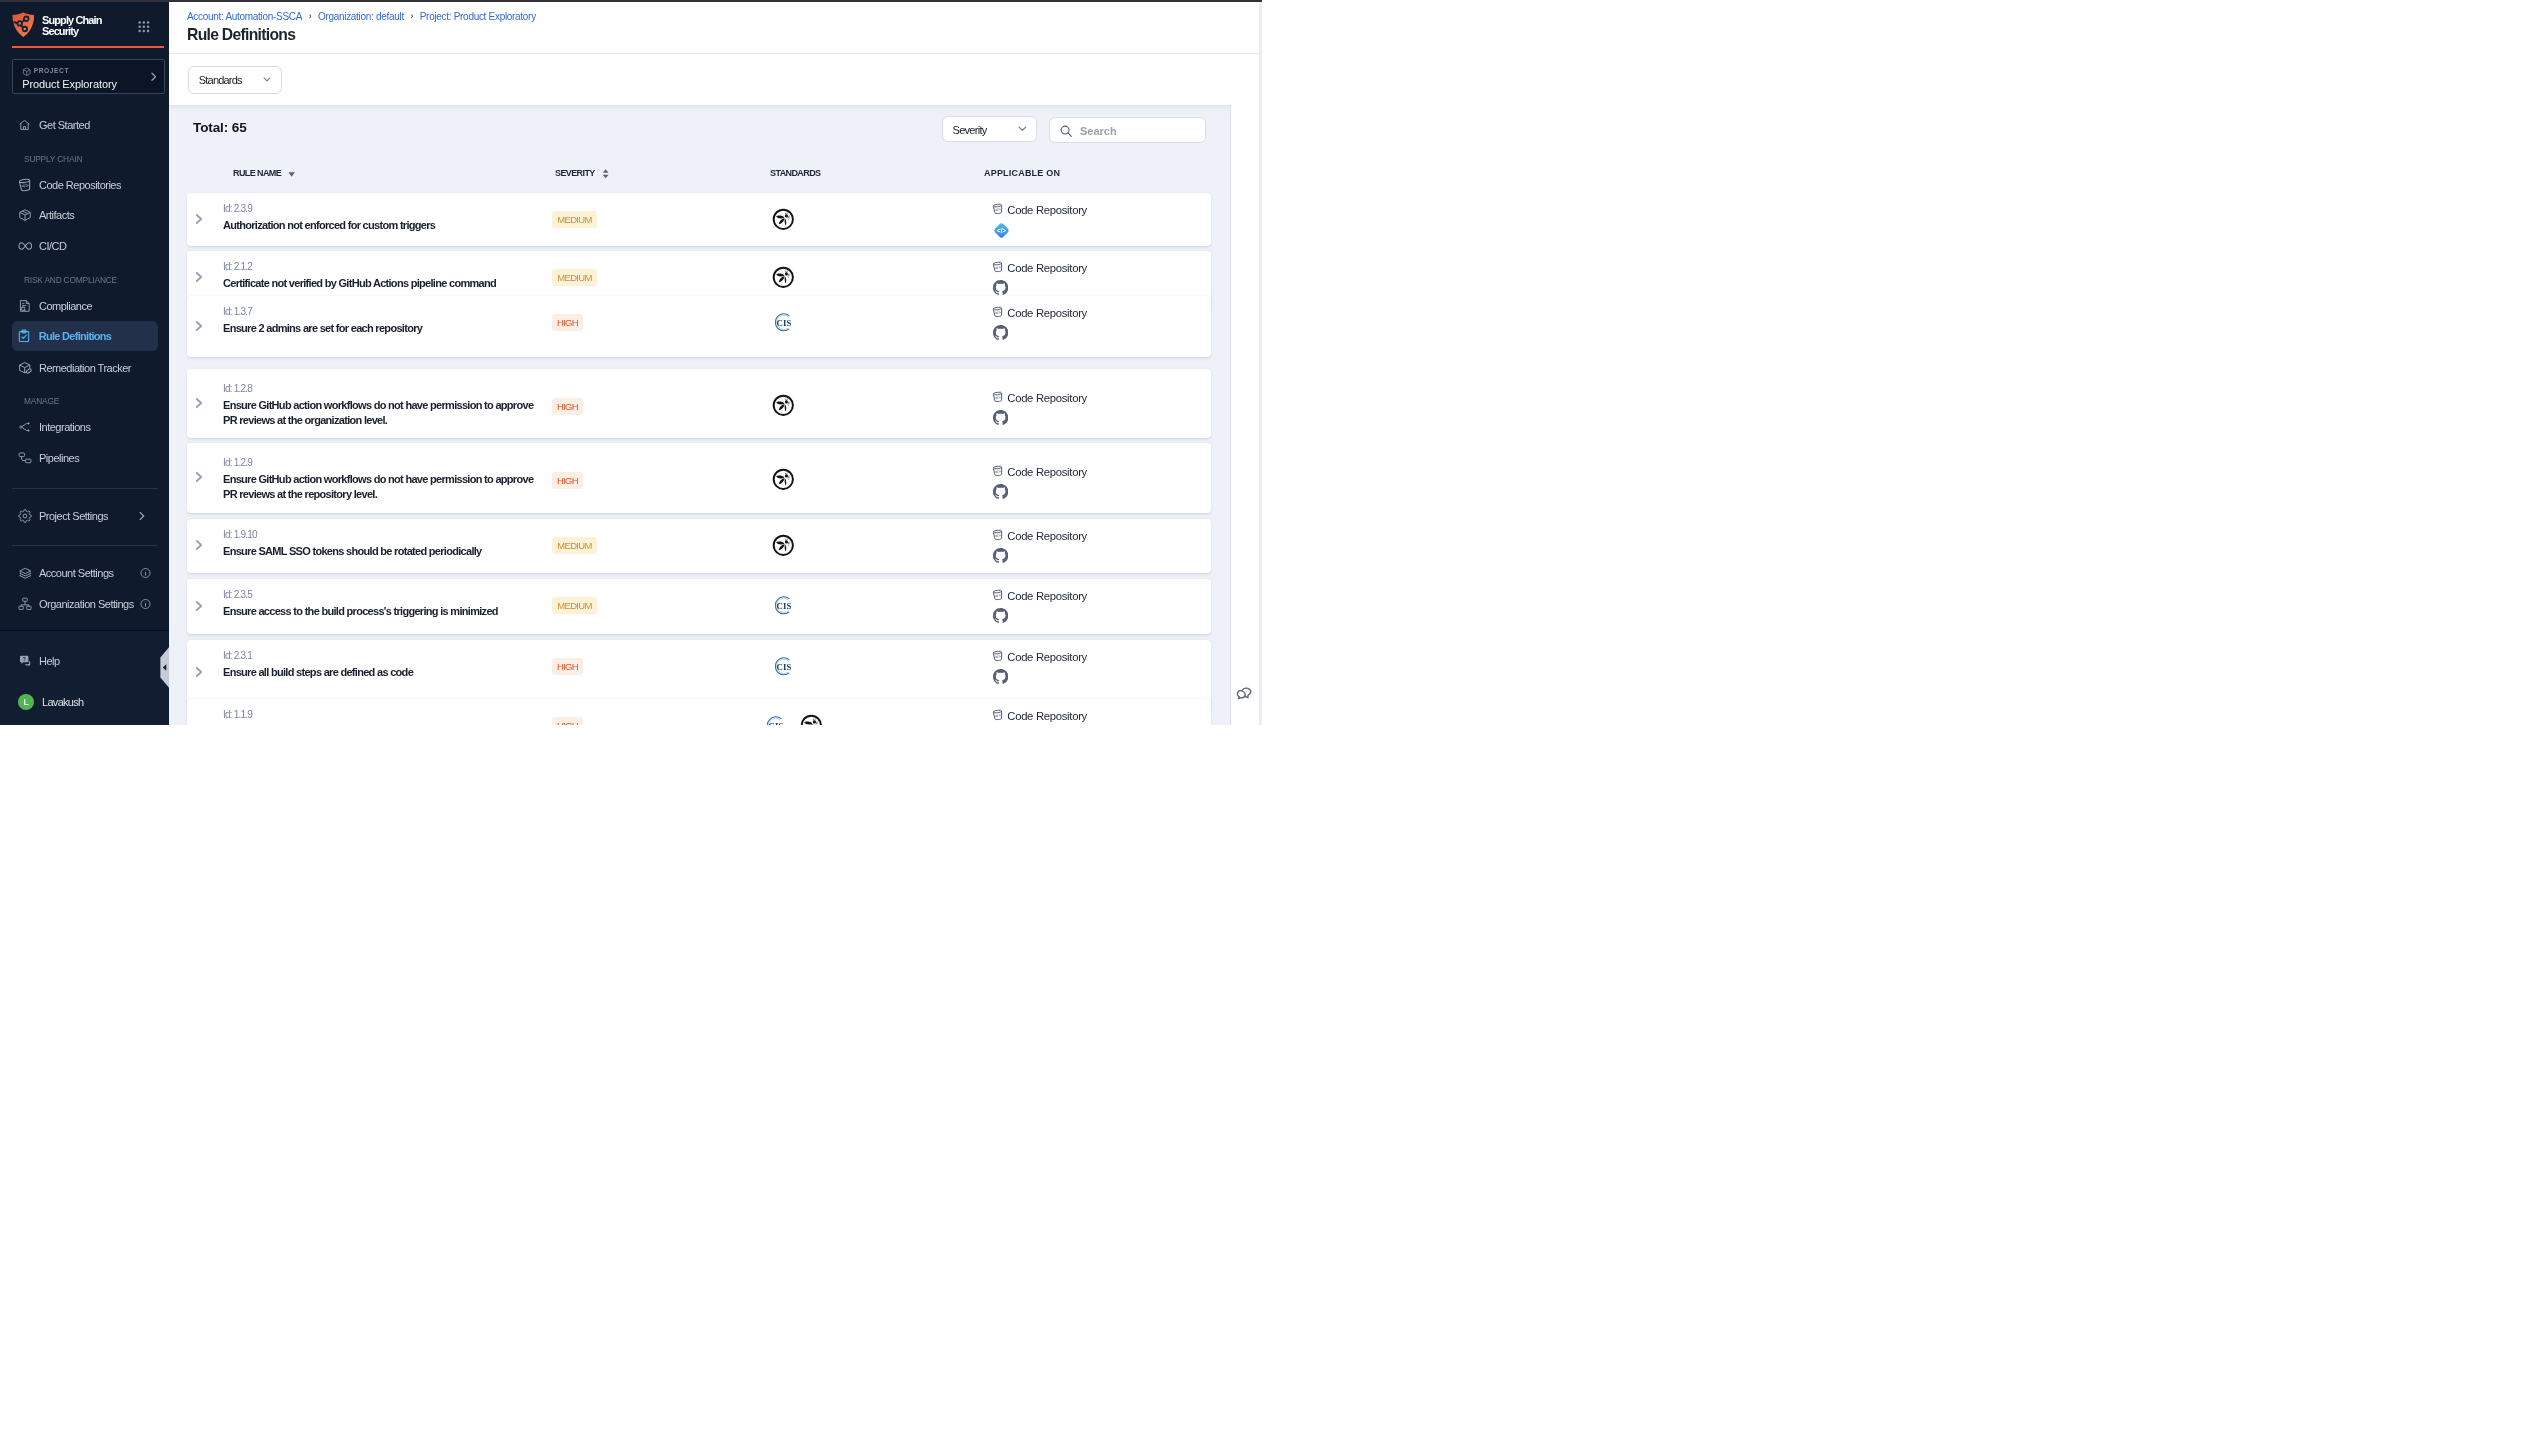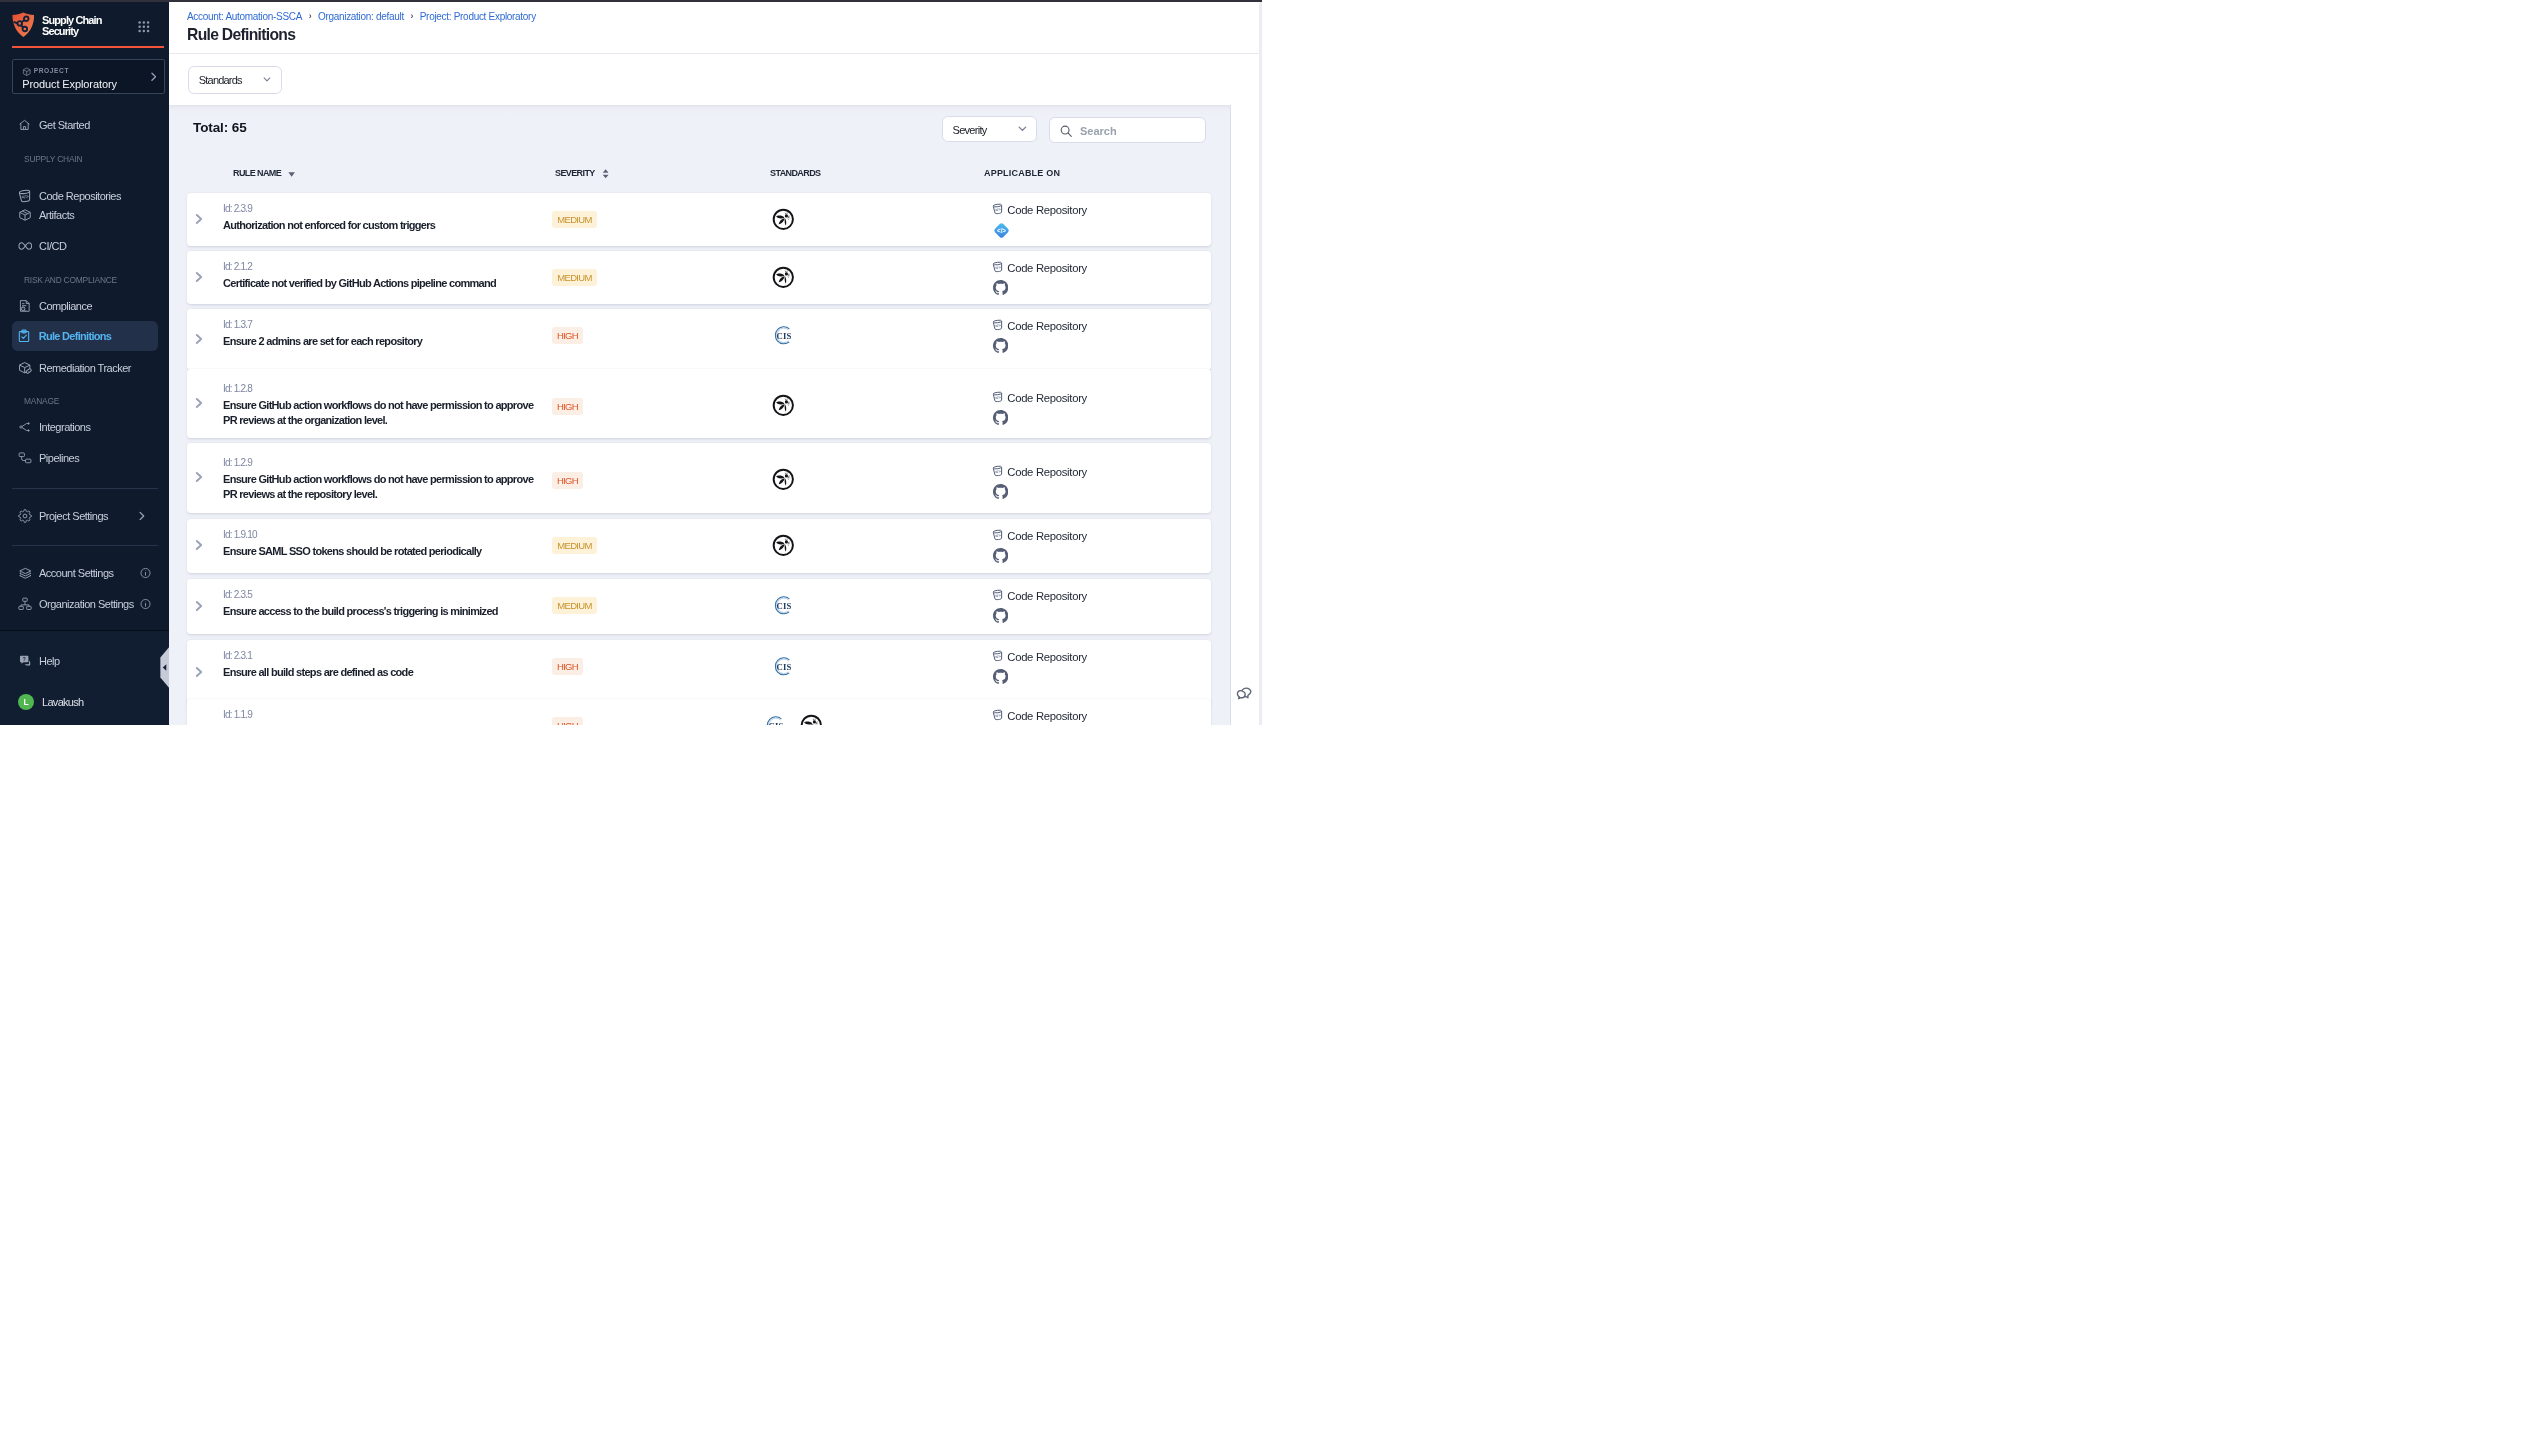--- a/index.html
+++ b/index.html
@@ -124,21 +124,21 @@
       </svg>
   </div>
 
   <div class="navitem" style="top:109px;">
     <svg class="nicon" width="13" height="13" viewBox="0 0 24 24" fill="none" stroke="#9aa3b6" stroke-width="1.7" stroke-linejoin="round">
         <path d="M3 10.5 L12 3.5l9 7 M5.2 9v11.2h13.6V9 M10 20v-5h4v5"></path>
       </svg>
     <div class="nlabel">Get Started</div>
   </div>
   <div class="navsec" style="top:159px;">SUPPLY CHAIN</div>
-  <div class="navitem" style="top:180px;">
+  <div class="navitem" style="top:169px;">
     <svg class="nicon" width="14" height="14" viewBox="0 0 20 20" fill="none" stroke="#9aa3b6" stroke-width="1.5">
         <g transform="rotate(-7 10 10)">
           <path d="M2.6 4.6 L4.2 16.2 C4.3 17.3 6.9 18 10 18 C13.1 18 15.7 17.3 15.8 16.2 L17.4 4.6"></path>
           <ellipse cx="10" cy="4.2" rx="7.4" ry="2.1"></ellipse>
           <text x="10" y="13.5" font-size="7" font-weight="bold" fill="#9aa3b6" stroke="none" text-anchor="middle" font-family="Liberation Sans">&lt;/&gt;</text>
         </g>
       </svg>
     <div class="nlabel">Code Repositories</div>
   </div>
   <div class="navitem" style="top:199px;">
@@ -357,21 +357,21 @@
                 <ellipse cx="10" cy="4.3" rx="7.2" ry="2.1"></ellipse>
                 <text x="10" y="13.6" font-size="6.6" font-weight="bold" fill="#4f5a77" stroke="none" text-anchor="middle" font-family="Liberation Sans">&lt;/&gt;</text>
               </g>
             </svg></span>
           <div class="aplabel">Code Repository</div>
           <span class="provicon"><svg width="15.3" height="15.3" viewBox="0 0 16 16" fill="#565e76">
               <path d="M8 0C3.58 0 0 3.58 0 8c0 3.54 2.29 6.53 5.47 7.59.4.07.55-.17.55-.38 0-.19-.01-.82-.01-1.49-2.01.37-2.53-.49-2.69-.94-.09-.23-.48-.94-.82-1.13-.28-.15-.68-.52-.01-.53.63-.01 1.08.58 1.23.82.72 1.21 1.87.87 2.33.66.07-.52.28-.87.51-1.07-1.78-.2-3.64-.89-3.64-3.95 0-.87.31-1.59.82-2.15-.08-.2-.36-1.02.08-2.12 0 0 .67-.21 2.2.82.64-.18 1.32-.27 2-.27s1.36.09 2 .27c1.53-1.04 2.2-.82 2.2-.82.44 1.1.16 1.92.08 2.12.51.56.82 1.27.82 2.15 0 3.07-1.87 3.75-3.65 3.95.29.25.54.73.54 1.48 0 1.07-.01 1.93-.01 2.2 0 .21.15.46.55.38A8.01 8.01 0 0 0 16 8c0-4.42-3.58-8-8-8z"></path>
             </svg></span>
         </div>
   </div>
-      <div class="card r1" style="top:309px;height:61px;">
+      <div class="card r1" style="top:296px;height:61px;">
     <span class="rchev"><svg width="8" height="11.7" viewBox="0 0 11 16" fill="none" stroke="#99a1b5" stroke-width="2.6" stroke-linecap="round" stroke-linejoin="round">
             <path d="M2.5 2.5 L8.5 8 L2.5 13.5"></path>
           </svg></span>
     <div class="rid">Id: 1.3.7</div>
     <div class="rname">Ensure 2 admins are set for each repository</div>
     <div class="chip high">HIGH</div>
     <div class="stdicons">
           <svg width="22.6" height="23.4" viewBox="0 0 31 32">
             <path d="M23.8 6.7 A 11.6 11.6 0 1 0 23.6 24.4" fill="none" stroke="#2e6da6" stroke-width="1.4"></path>
             <path d="M22.8 8.0 A 9.9 9.9 0 1 0 22.7 23.1" fill="none" stroke="#8db1d4" stroke-width="0.9"></path>

